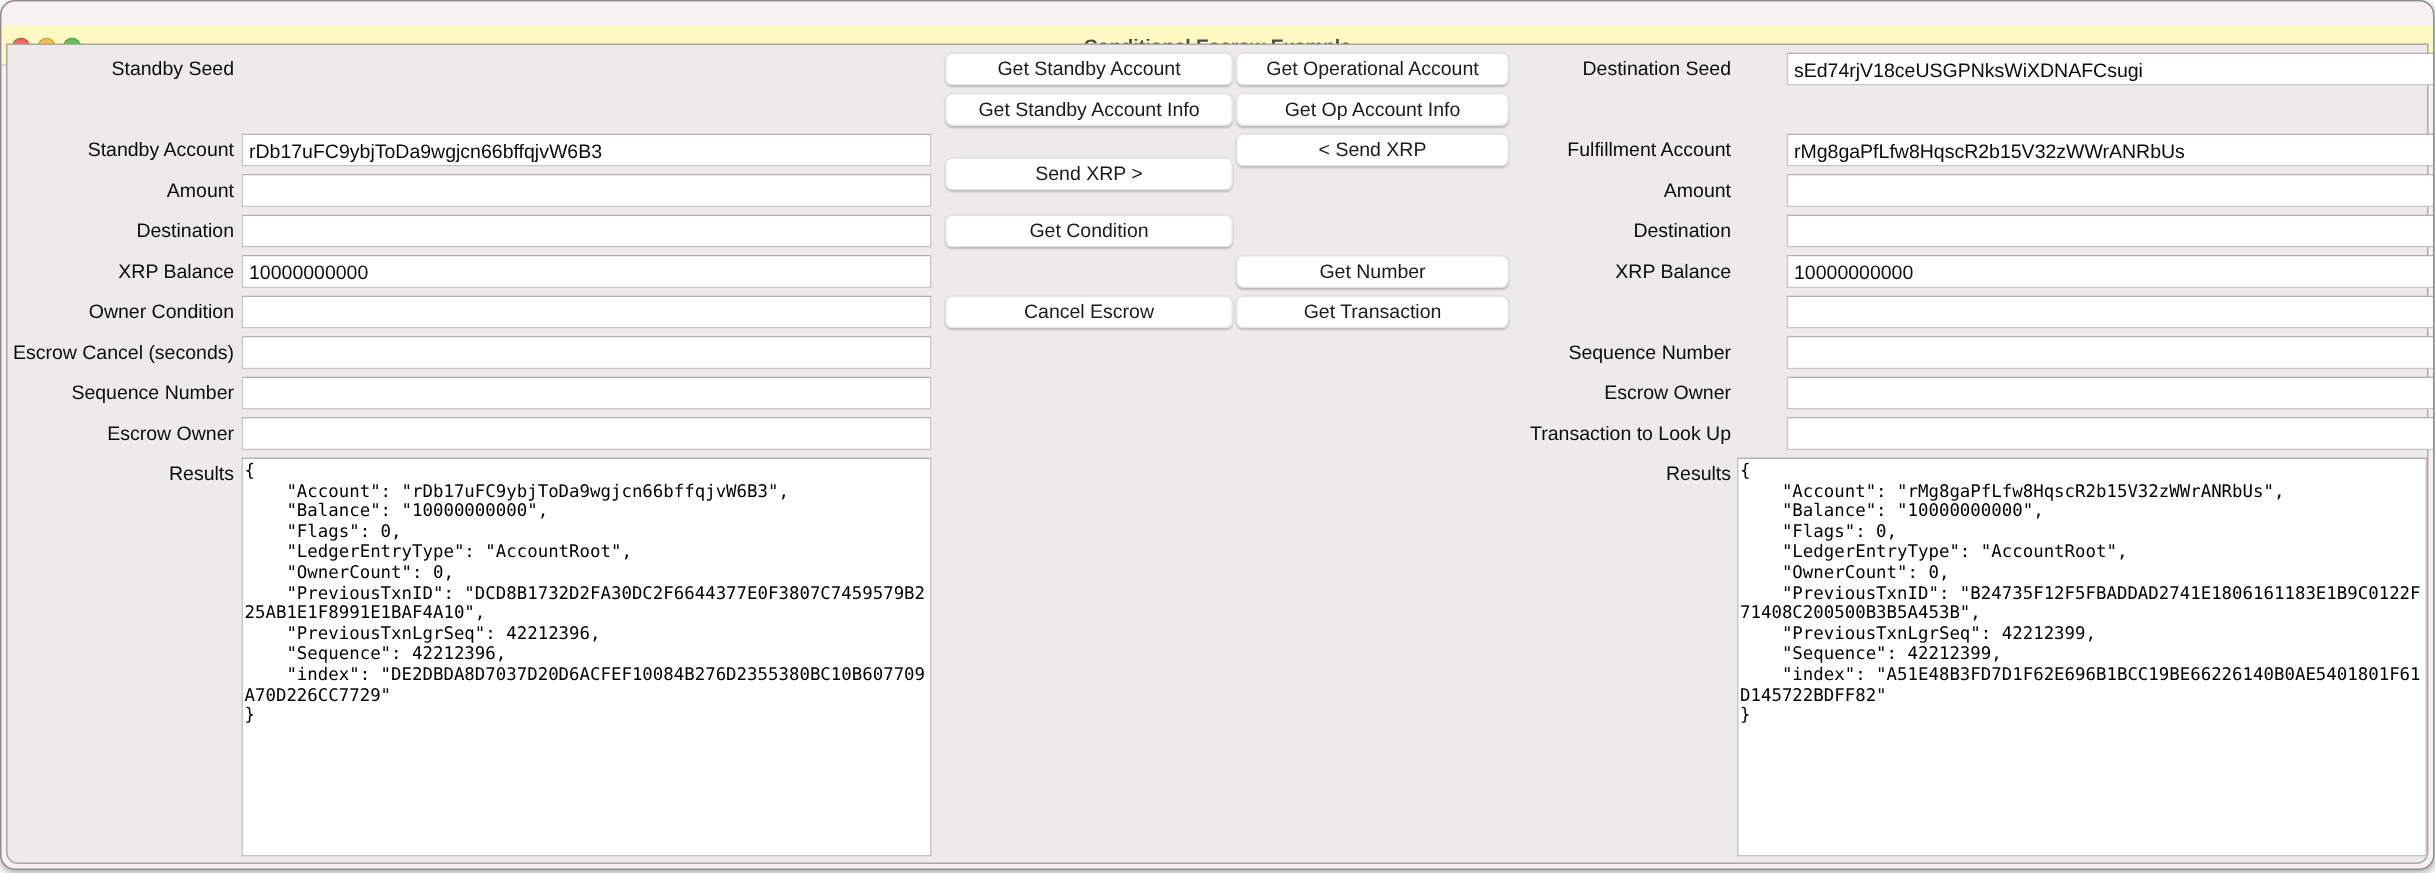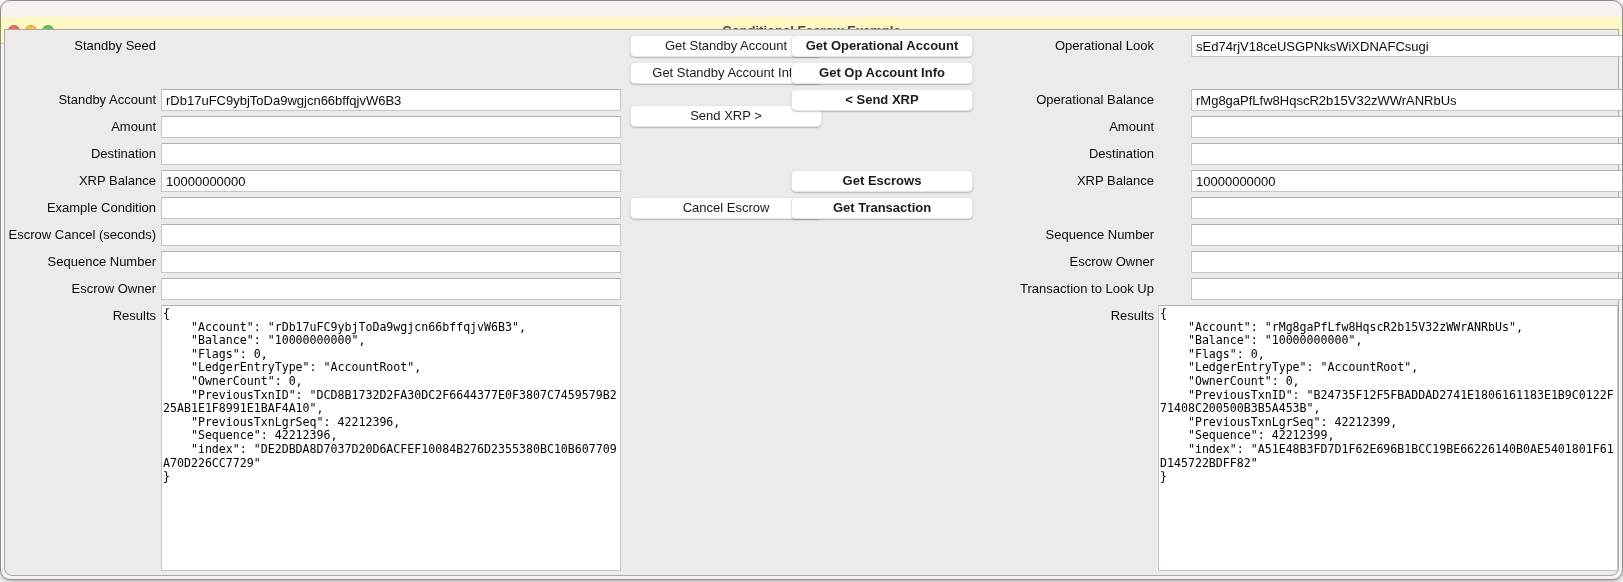--- a/index.html
+++ b/index.html
@@ -30,21 +30,21 @@
   }
   .left-fld  { left: 160px; width: 460px; }
   .right-fld { left: 1190px; width: 460px; }
   .btn {
     position: absolute; height: 22px; font-size: 13px; color: #1b1b1b; text-align: center;
     background: #fff; border: 1px solid rgba(0,0,0,.1); border-radius: 5px;
     box-shadow: 0 1px 1.5px rgba(0,0,0,.22); cursor: default;
     font-family: "Liberation Sans", sans-serif; line-height: 20px;
   }
   .btn.c1 { left: 629px; width: 192px; }
-  .btn.c2 { left: 790px; width: 182px; font-weight: bold; }
+  .btn.c2 { left: 823px; width: 182px; }
   .results-box {
     position: absolute; top: 304px; width: 460px; height: 266px;
     background: #fff; border: 1px solid #c6c5c4; border-top-color: #b2b1b0;
     font-family: "DejaVu Sans Mono", monospace; font-size: 11.6px; line-height: 13.6px; color: #000;
     padding: 1px 1px; white-space: pre-wrap; word-break: break-all; overflow: hidden;
   }
   .results-left  { left: 160px; }
   .results-right { left: 1157px; }
 </style>
 </head>
@@ -61,21 +61,21 @@
 
   <div class="lbl left-lbl" style="top:34px">Standby Seed</div>
   <div class="lbl left-lbl" style="top:88px">Standby Account</div>
   <input class="fld left-fld" style="top: 88px;" value="rDb17uFC9ybjToDa9wgjcn66bffqjvW6B3">
   <div class="lbl left-lbl" style="top:115px">Amount</div>
   <input class="fld left-fld" style="top: 115px;" value="">
   <div class="lbl left-lbl" style="top:142px">Destination</div>
   <input class="fld left-fld" style="top: 142px;" value="">
   <div class="lbl left-lbl" style="top:169px">XRP Balance</div>
   <input class="fld left-fld" style="top: 169px;" value="10000000000">
-  <div class="lbl left-lbl" style="top:196px">Example Condition</div>
+  <div class="lbl left-lbl" style="top:196px">Owner Condition</div>
   <input class="fld left-fld" style="top: 196px;" value="">
   <div class="lbl left-lbl" style="top:223px">Escrow Cancel (seconds)</div>
   <input class="fld left-fld" style="top: 223px;" value="">
   <div class="lbl left-lbl" style="top:250px">Sequence Number</div>
   <input class="fld left-fld" style="top: 250px;" value="">
   <div class="lbl left-lbl" style="top:277px">Escrow Owner</div>
   <input class="fld left-fld" style="top: 277px;" value="">
   <div class="lbl left-lbl" style="top:304px">Results</div>
   <div class="results-box results-left">{
     "Account": "rDb17uFC9ybjToDa9wgjcn66bffqjvW6B3",
@@ -88,27 +88,28 @@
     "Sequence": 42212396,
     "index": "DE2DBDA8D7037D20D6ACFEF10084B276D2355380BC10B607709A70D226CC7729"
 }</div>
 
   <div class="btn c1" style="top:34px">Get Standby Account</div>
   <div class="btn c2" style="top:34px">Get Operational Account</div>
   <div class="btn c1" style="top:61px">Get Standby Account Info</div>
   <div class="btn c2" style="top:61px">Get Op Account Info</div>
   <div class="btn c1" style="top:104px">Send XRP &gt;</div>
   <div class="btn c2" style="top:88px">&lt; Send XRP</div>
-  <div class="btn c2" style="top:169px">Get Escrows</div>
+  <div class="btn c1" style="top:142px">Get Condition</div>
+  <div class="btn c2" style="top:169px">Get Number</div>
   <div class="btn c1" style="top:196px">Cancel Escrow</div>
   <div class="btn c2" style="top:196px">Get Transaction</div>
 
-  <div class="lbl right-lbl" style="top:34px">Operational Look</div>
+  <div class="lbl right-lbl" style="top:34px">Destination Seed</div>
   <input class="fld right-fld" style="top: 34px;" value="sEd74rjV18ceUSGPNksWiXDNAFCsugi">
-  <div class="lbl right-lbl" style="top:88px">Operational Balance</div>
+  <div class="lbl right-lbl" style="top:88px">Fulfillment Account</div>
   <input class="fld right-fld" style="top: 88px;" value="rMg8gaPfLfw8HqscR2b15V32zWWrANRbUs">
   <div class="lbl right-lbl" style="top:115px">Amount</div>
   <input class="fld right-fld" style="top: 115px;" value="">
   <div class="lbl right-lbl" style="top:142px">Destination</div>
   <input class="fld right-fld" style="top: 142px;" value="">
   <div class="lbl right-lbl" style="top:169px">XRP Balance</div>
   <input class="fld right-fld" style="top: 169px;" value="10000000000">
   <input class="fld right-fld" style="top: 196px;" value="">
   <div class="lbl right-lbl" style="top:223px">Sequence Number</div>
   <input class="fld right-fld" style="top: 223px;" value="">

